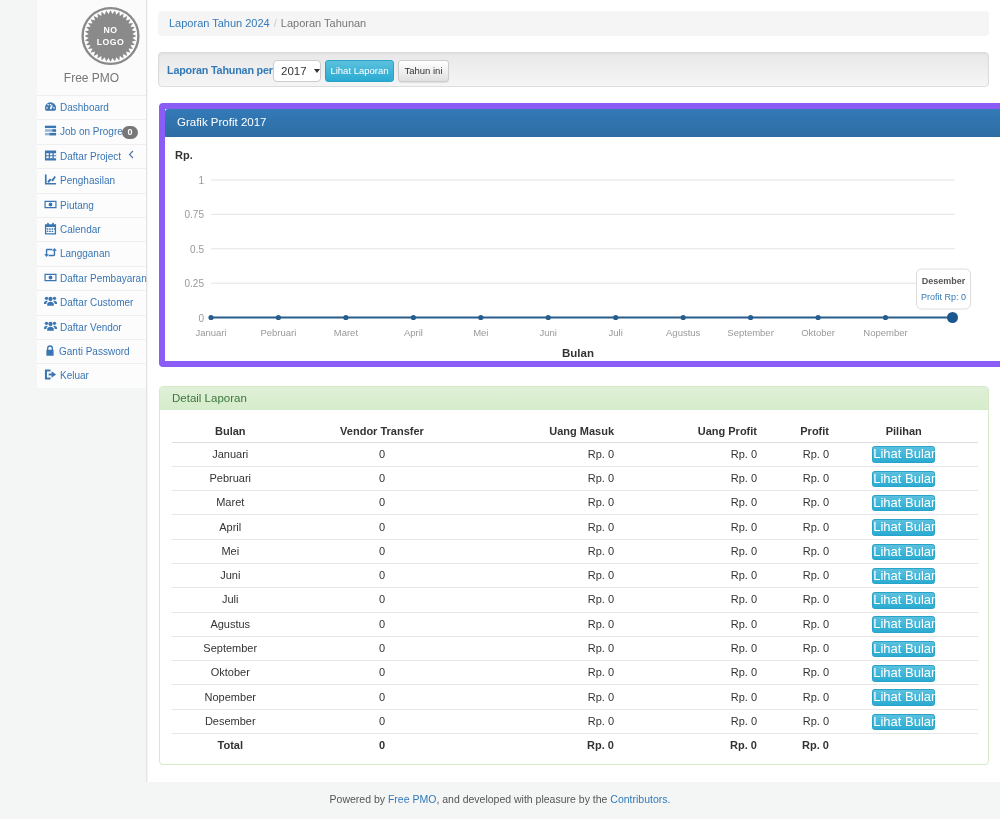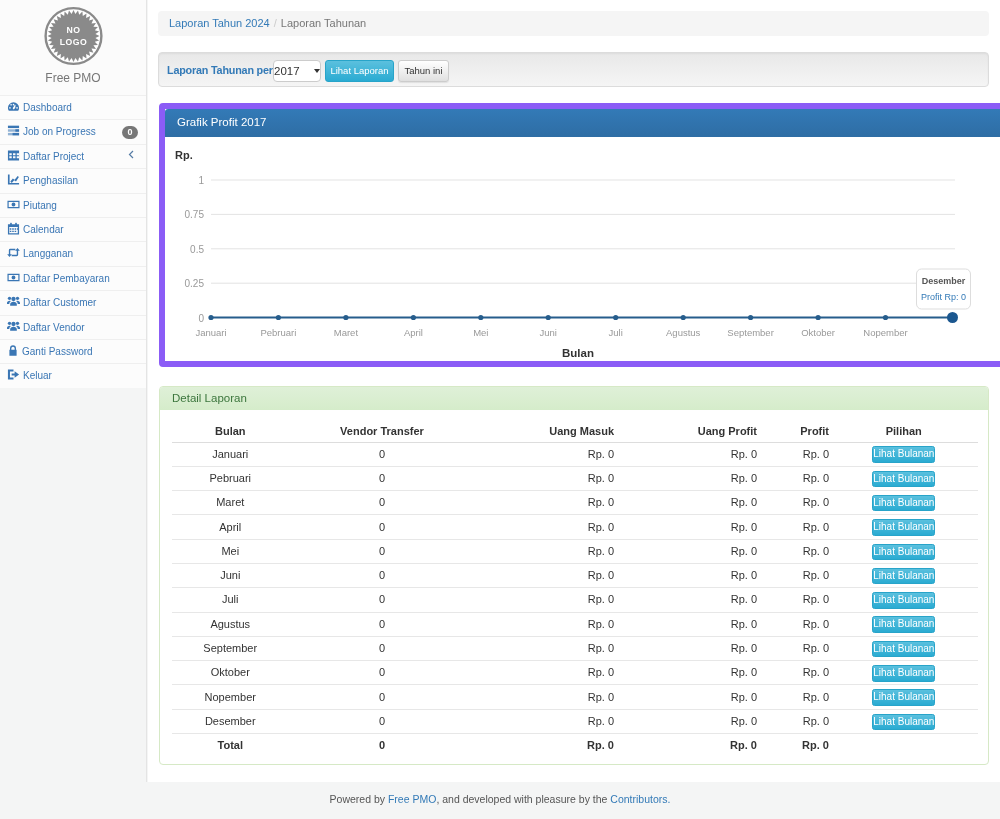--- a/index.html
+++ b/index.html
@@ -1,59 +1,59 @@
 <!DOCTYPE html>
 <html><head>
 <meta charset="utf-8">
 <style>
 * { margin:0; padding:0; box-sizing:border-box; }
 html,body { width:1000px; height:819px; overflow:hidden; }
 body { font-family:"Liberation Sans", sans-serif; background:#f4f5f5; position:relative; font-size:13px; color:#333; }
 a { text-decoration:none; }
 
 
-#sidebar { position:absolute; left:0; top:0; width:147px; height:782px; background:#f4f5f5; border-right:1px solid #e4e4e4; }
+#sidebar { position:absolute; left:0; top:0; width:147px; height:782px; background:#f4f5f5; border-right:1px solid #e4e4e4;padding-left:37px; }
 #sidebar .top { background:#fbfbfb; height:95px; text-align:center; }
 #freepmo { color:#777; font-size:12px; text-align:center; padding-top:5px; }
 #menu { list-style:none; background:#fcfcfc; }
 #menu li { height:24.4px; border-top:1px solid #efefef; position:relative; line-height:23px; white-space:nowrap; }
 #menu li a { color:#3a76b4; font-size:10px; display:block; padding-left:7px; }
 #menu li svg { vertical-align:-2px; margin-right:3px; }
 .badge0 { position:absolute; right:8px; top:6px; background:#777; color:#fff; border-radius:7px; font-size:9px; font-weight:bold; width:16px; height:12.5px; line-height:12.5px; text-align:center; }
 .chev { position:absolute; right:9px; top:5.5px; } .chev svg { display:block; }
 
 
 #content { position:absolute; left:148px; top:0; width:852px; height:782px; background:#fff; }
 
 .breadcrumb { position:absolute; left:10px; top:11px; width:831px; height:25px; background:#f5f5f5; border-radius:4px; font-size:11px; line-height:25px; padding-left:11px; color:#777; }
 .breadcrumb a { color:#337ab7; }
 .breadcrumb .sep { color:#ccc; padding:0 4px; }
 
 .well { position:absolute; left:10px; top:52px; width:831px; height:35px; background:linear-gradient(to bottom,#e8e8e8 0,#f5f5f5 100%); border:1px solid #dcdcdc; border-radius:4px; box-shadow:inset 0 1px 2px rgba(0,0,0,.05); }
 .well .lbl { position:absolute; left:8px; top:11px; font-weight:bold; color:#337ab7; font-size:10.8px; letter-spacing:-0.2px; }
-.well select { position:absolute; left:114px; top:7px; width:48px; height:22px; border:1px solid #ccc; border-radius:4px; background:#fff; font-family:"Liberation Sans",sans-serif; font-size:11.5px; color:#333; padding-left:0; appearance:none; -webkit-appearance:none; }
+.well select { position:absolute; left:114px; top:7px; width:48px; height:22px; border:1px solid #ccc; border-radius:4px; background:#fff; font-family:"Liberation Sans",sans-serif; font-size:11.5px; color:#333; padding-left:7px; appearance:none; -webkit-appearance:none; }
 .well .caret { position:absolute; left:155px; top:16px; width:0; height:0; border-left:3.5px solid transparent; border-right:3.5px solid transparent; border-top:4px solid #333; pointer-events:none; }
 .btn { display:inline-block; font-size:9.5px; border-radius:3px; text-align:center; line-height:20px; height:22px; white-space:nowrap; }
 .btn-info { position:absolute; left:166px; top:7px; width:69px; background:linear-gradient(to bottom,#5bc0de 0,#2aabd2 100%); border:1px solid #28a4c9; color:#fff; }
 .btn-default { position:absolute; left:239px; top:7px; width:51px; background:linear-gradient(to bottom,#fff 0,#e0e0e0 100%); border:1px solid #ccc; color:#333; box-shadow:0 1px 1px rgba(0,0,0,.08); }
 
 
 #chartpanel { position:absolute; left:11px; top:103px; width:992px; height:264px; border:6px solid #8b5cf6; border-radius:4px; background:#fff; }
 #chartpanel .head { height:28px; background:linear-gradient(to bottom,#337ab7 0,#2e6da4 100%); border-radius:3px 3px 0 0; color:#fff; font-size:11.5px; line-height:27px; padding-left:12px; }
 
 
 #detailpanel { position:absolute; left:11px; top:386px; width:830px; height:379px; border:1px solid #d6e9c6; border-radius:4px; background:#fff; }
 #detailpanel .head { height:23px; background:linear-gradient(to bottom,#dff0d8 0,#d5ecca 100%); border-radius:3px 3px 0 0; color:#3c763d; font-size:11.5px; line-height:22px; padding-left:12px; }
 #detailpanel table { position:absolute; left:11.5px; top:34px; width:806px; border-collapse:collapse; font-size:11px; color:#333; }
 #detailpanel th { font-weight:bold; border-bottom:1px solid #ddd; height:21px; padding:0; line-height:1; vertical-align:middle; }
 #detailpanel td { border-bottom:1px solid #e7e7e7; height:24.3px; padding:0; line-height:1; vertical-align:middle; }
 #detailpanel tr.last td { border-bottom:none; }
 .c { text-align:center; }
 .r { text-align:right; padding-right:6px !important; }
-.btn-xs { display:inline-block; width:63px; height:16.5px; line-height:14.5px; font-size:10px; white-space:nowrap; color:#fff; background:linear-gradient(to bottom,#5bc0de 0,#2aabd2 100%); border:1px solid #28a4c9; border-radius:2.5px; text-align:center; margin-top:1px; }
+.btn-xs { display:inline-block; width:63px; height:16.5px; line-height:14.5px; font-size:13px; white-space:nowrap; color:#fff; background:linear-gradient(to bottom,#5bc0de 0,#2aabd2 100%); border:1px solid #28a4c9; border-radius:2.5px; text-align:center; margin-top:1px; }
 
 
 #footer { position:absolute; left:0; top:793px; width:1000px; text-align:center; font-size:10.5px; color:#555; }
 #footer a { color:#337ab7; }
 </style>
 </head>
 <body>
 
 <div id="content">
   <div class="breadcrumb"><a>Laporan Tahun 2024</a><span class="sep">/</span>Laporan Tahunan</div>

